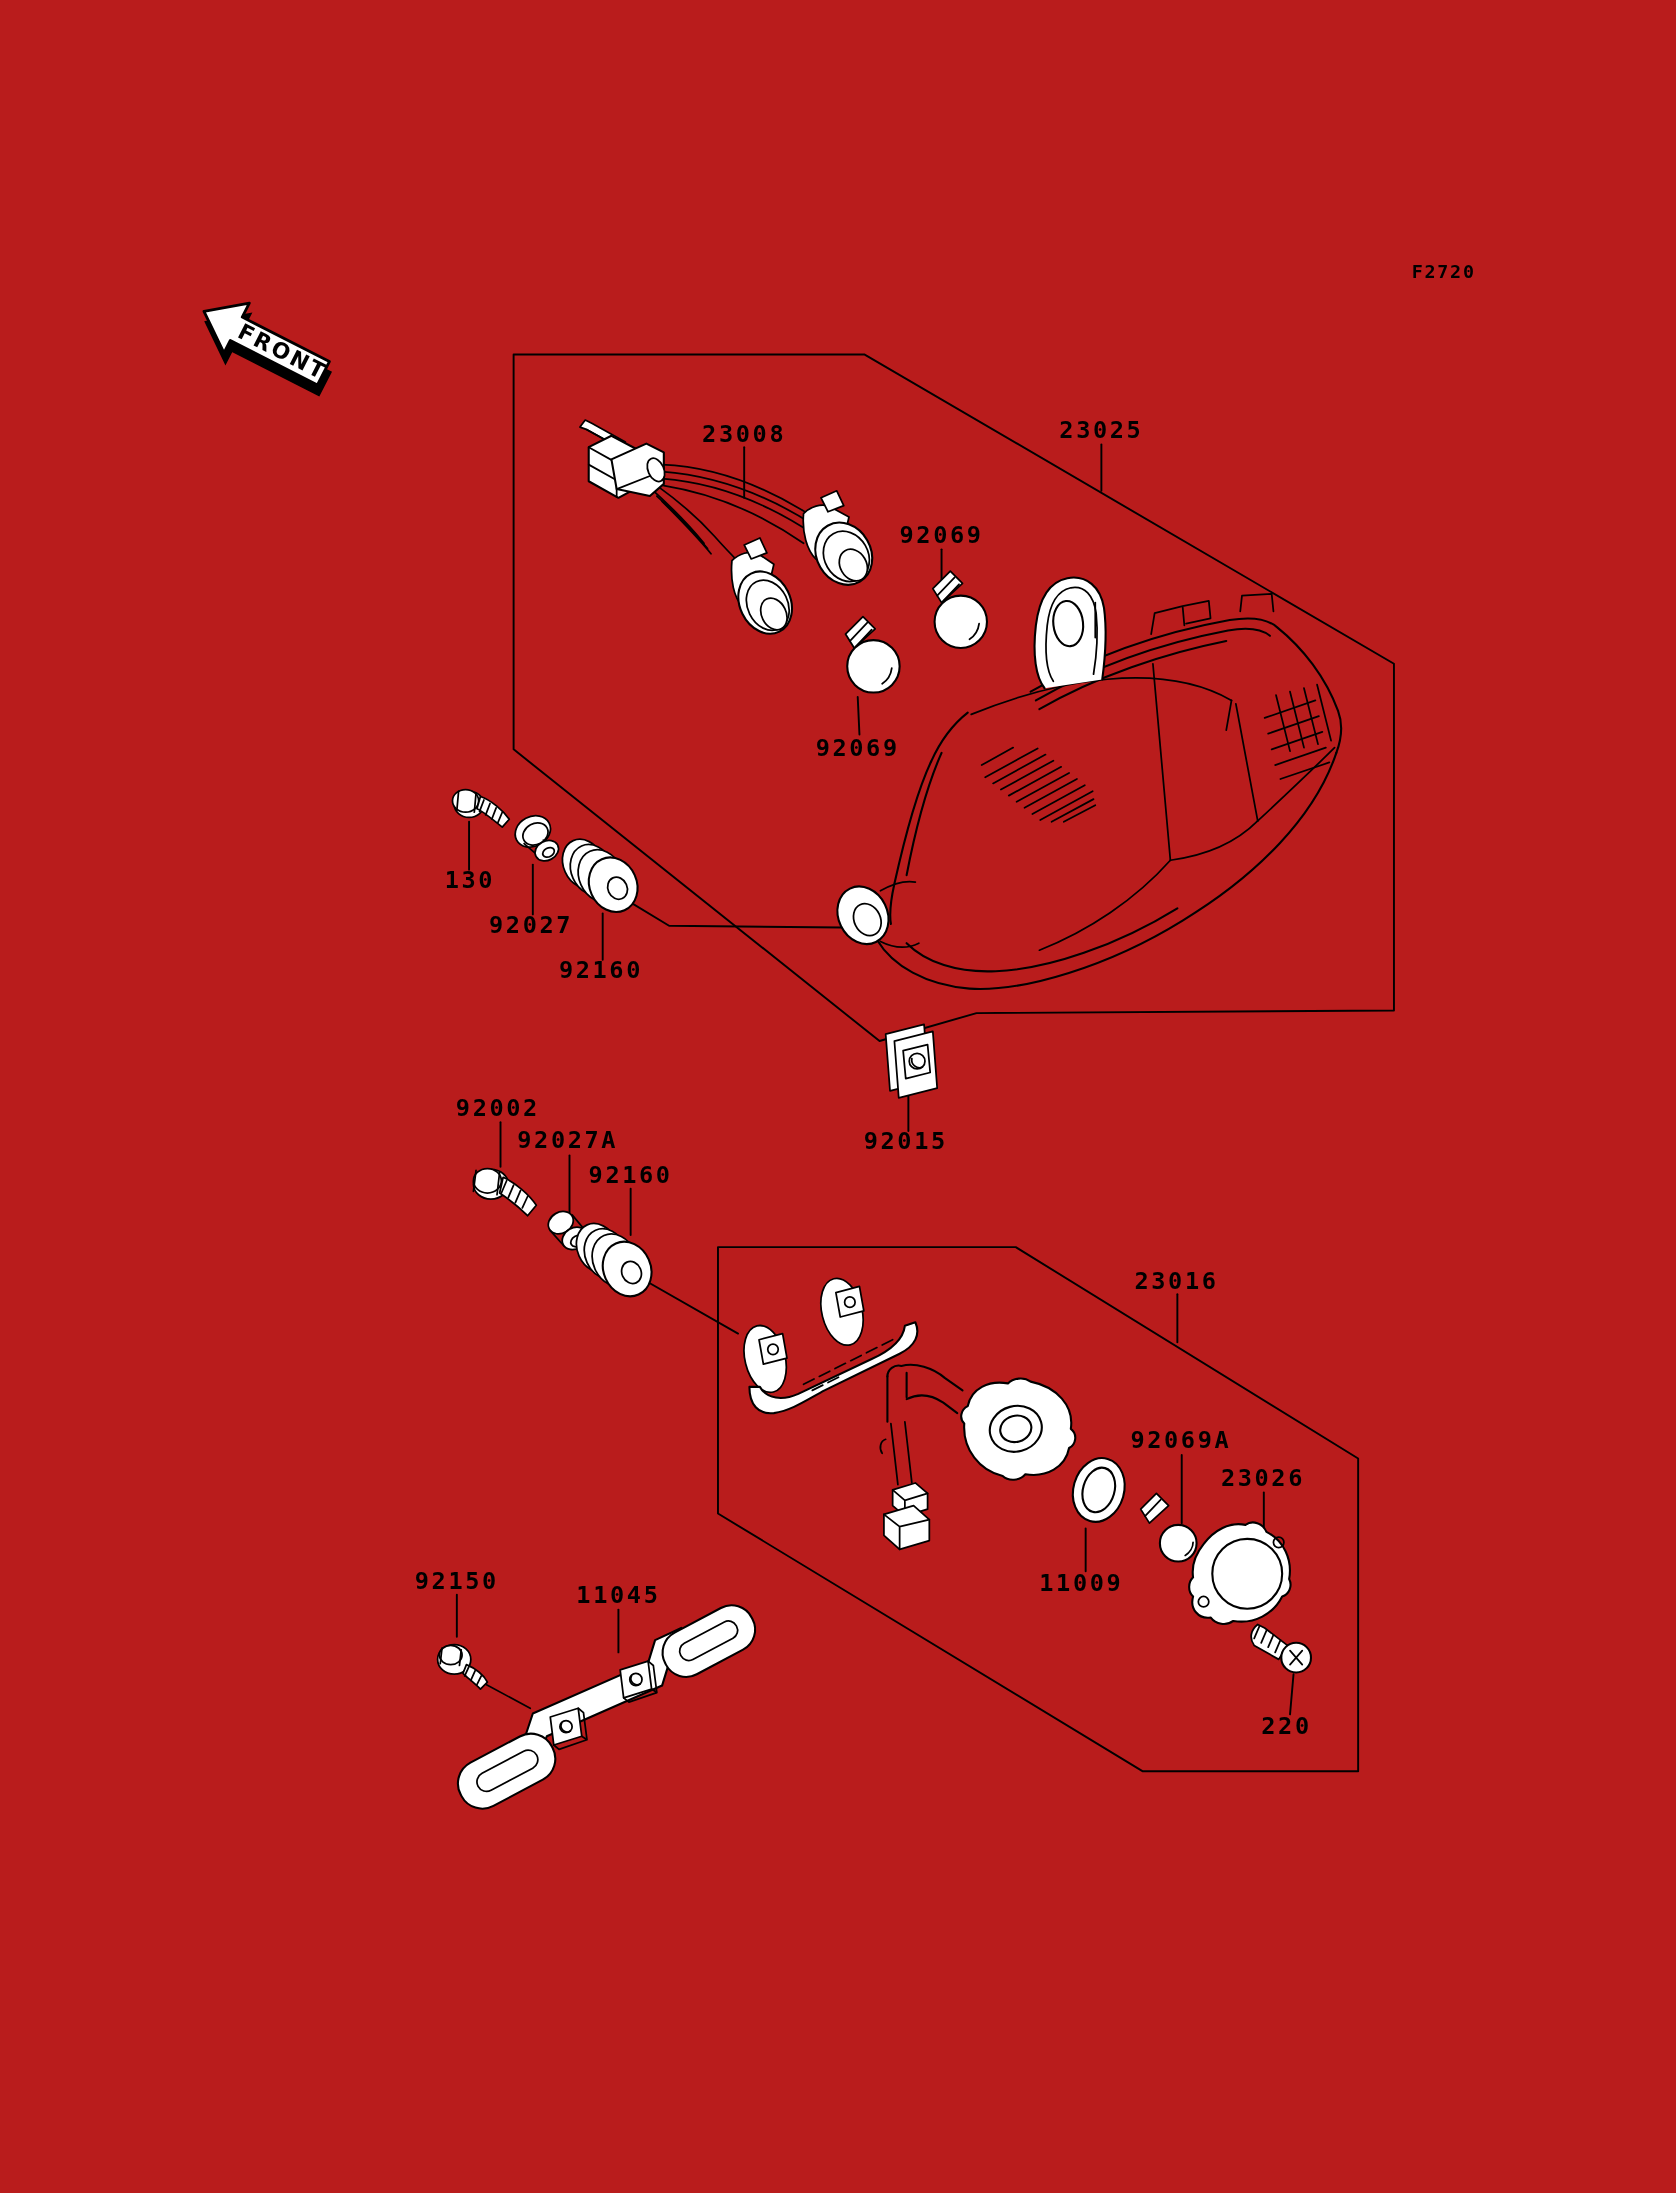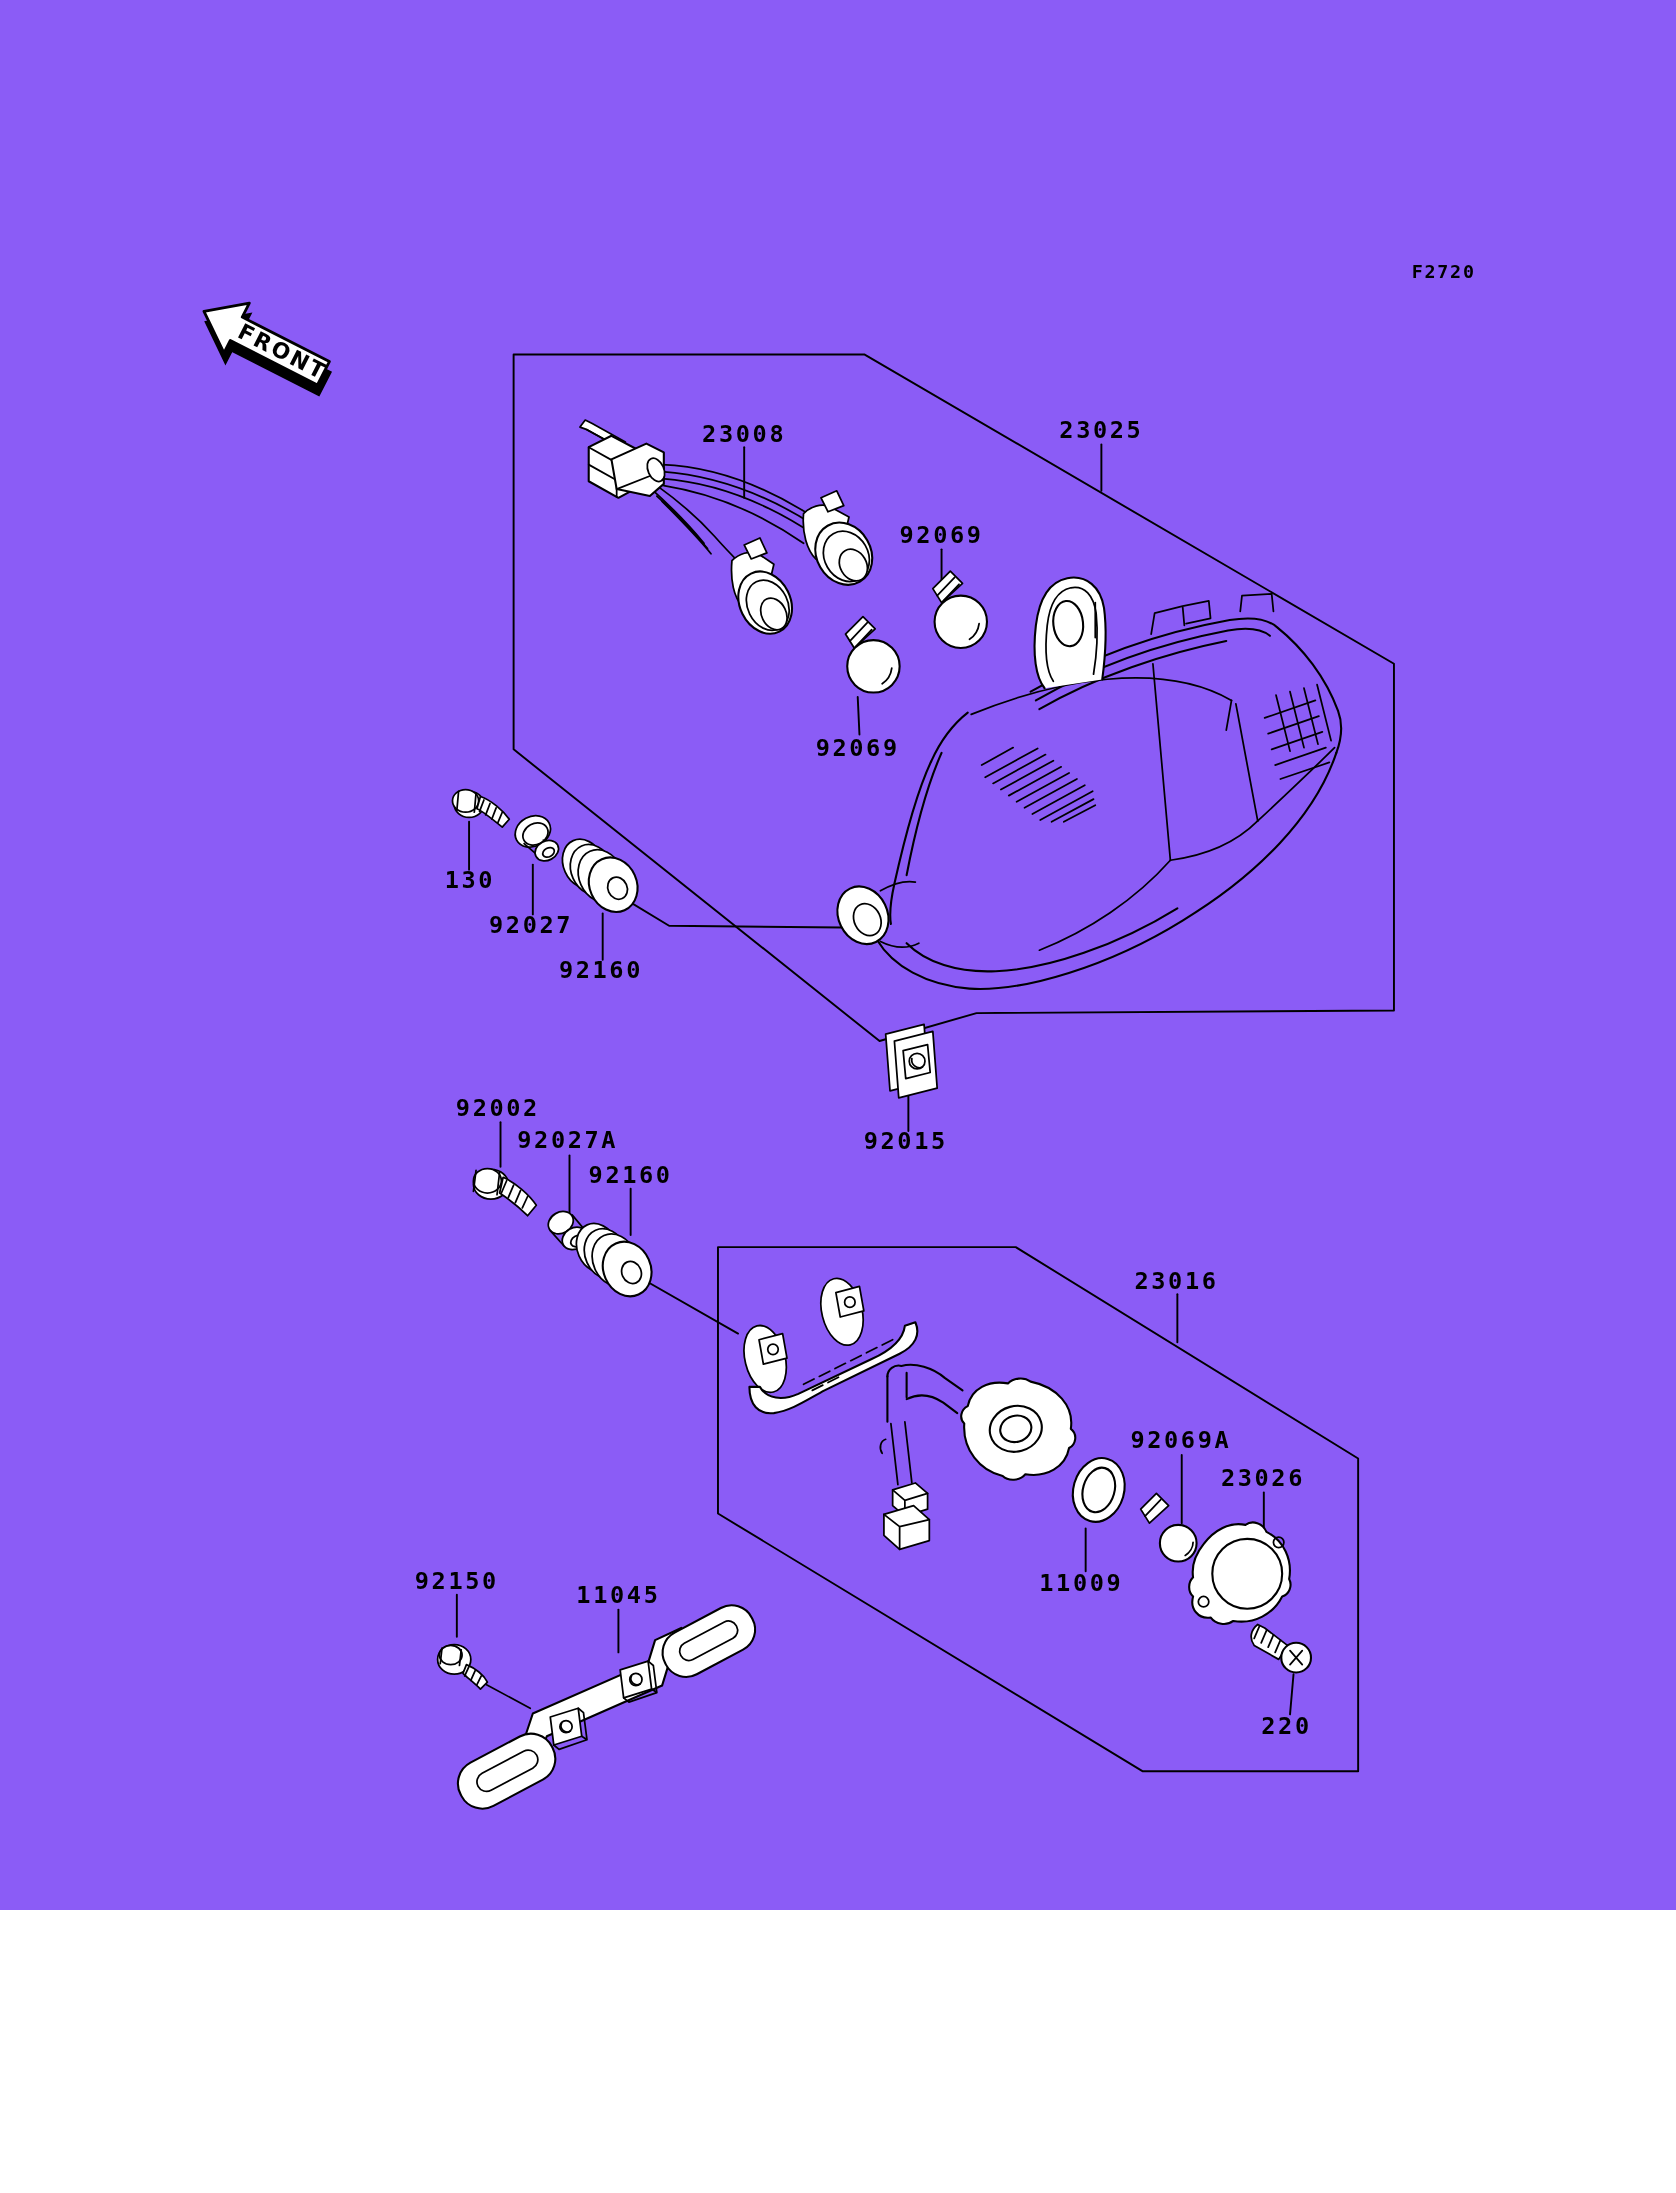--- a/index.html
+++ b/index.html
@@ -1,16 +1,16 @@
 <!DOCTYPE html>
 <html style="font-size:14px"><head>
 <meta charset="utf-8">
 <style>
   html,body{margin:0;padding:0;background:#ffffff;}
-  .page{position:relative;width:1677px;height:1910px;background:#8b5cf6;overflow:hidden;}
+  .page{position:relative;width:1677px;height:2193px;background:#b91c1c;overflow:hidden;}
   svg{display:block;}
   text.part-num{font-family:"DejaVu Sans Mono","Liberation Mono",monospace;font-weight:bold;
     font-size:27px;letter-spacing:3px;fill:#000;}
   text.fig-code{font-family:"DejaVu Sans Mono","Liberation Mono",monospace;font-weight:bold;
     font-size:21px;letter-spacing:2px;fill:#000;}
   text.front-txt{font-family:"DejaVu Sans","Liberation Sans",sans-serif;font-weight:bold;
     font-size:25px;letter-spacing:3px;fill:#000;}
   .ln{stroke:#000;fill:none;stroke-width:2.2;stroke-linecap:round;stroke-linejoin:round;}
   .ln24{stroke:#000;fill:none;stroke-width:2.4;stroke-linecap:round;stroke-linejoin:round;}
   .ln2{stroke:#000;fill:none;stroke-width:2;stroke-linecap:round;stroke-linejoin:round;}

